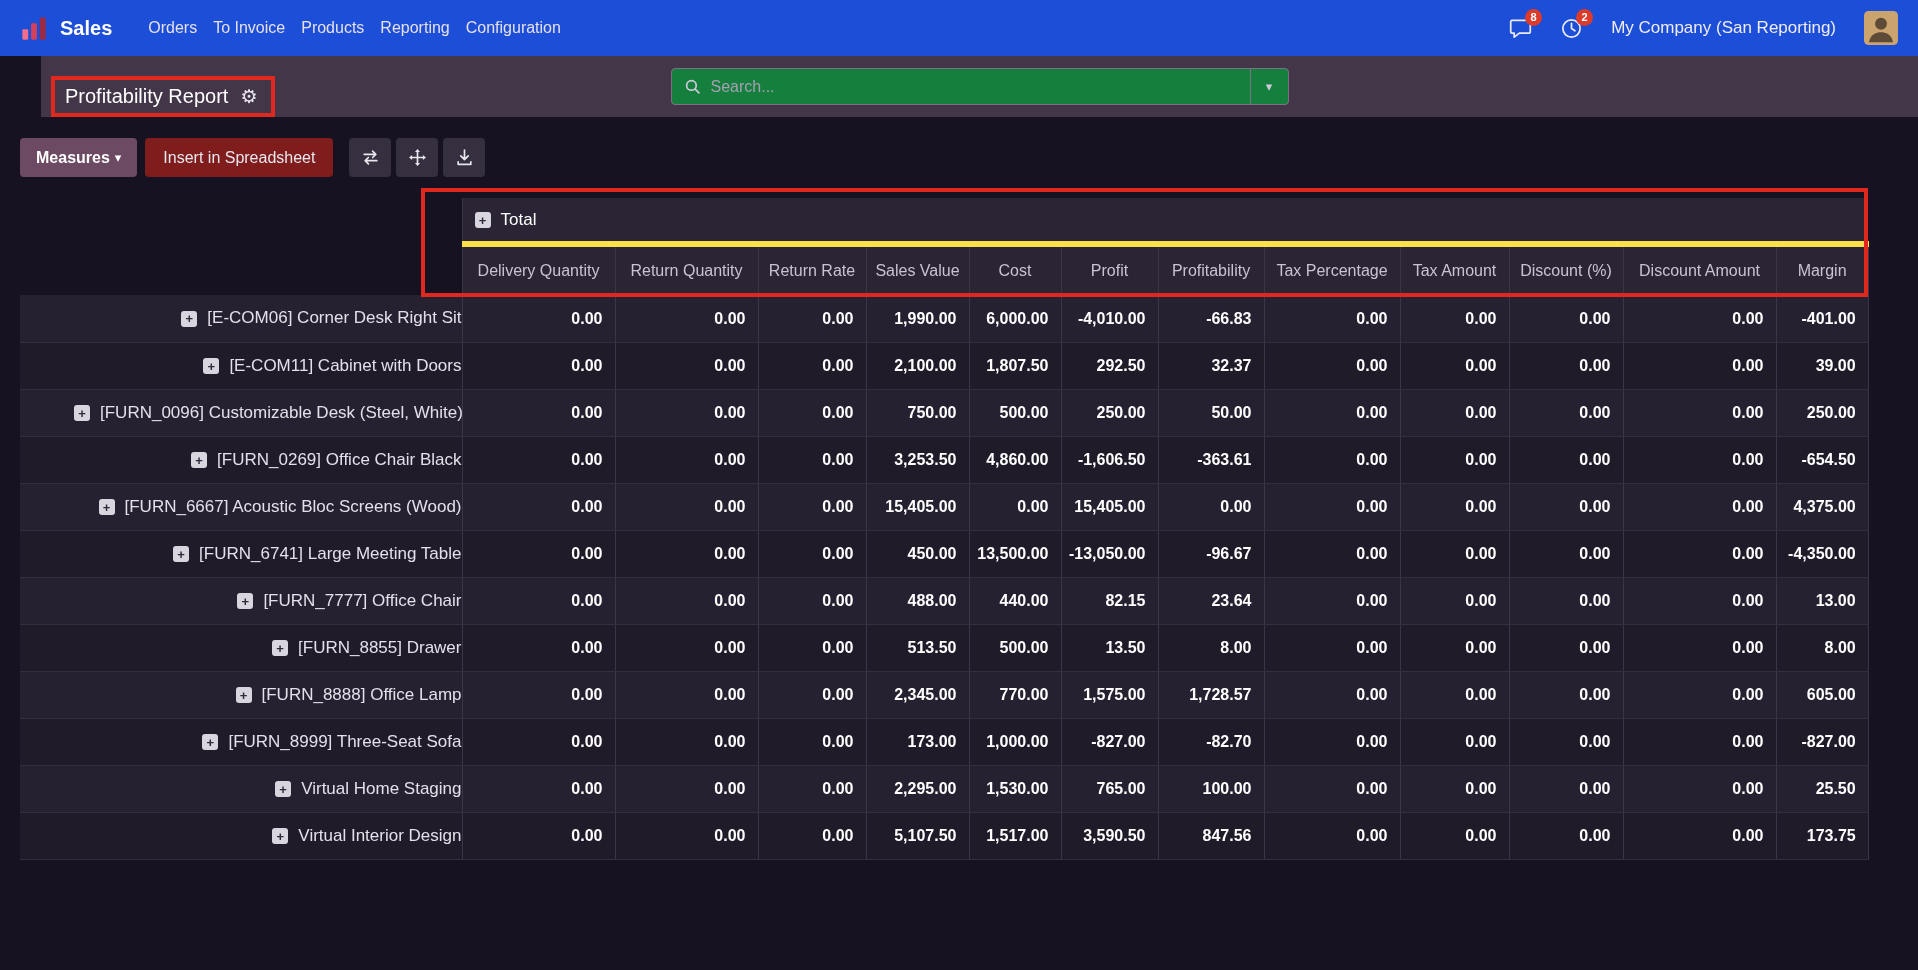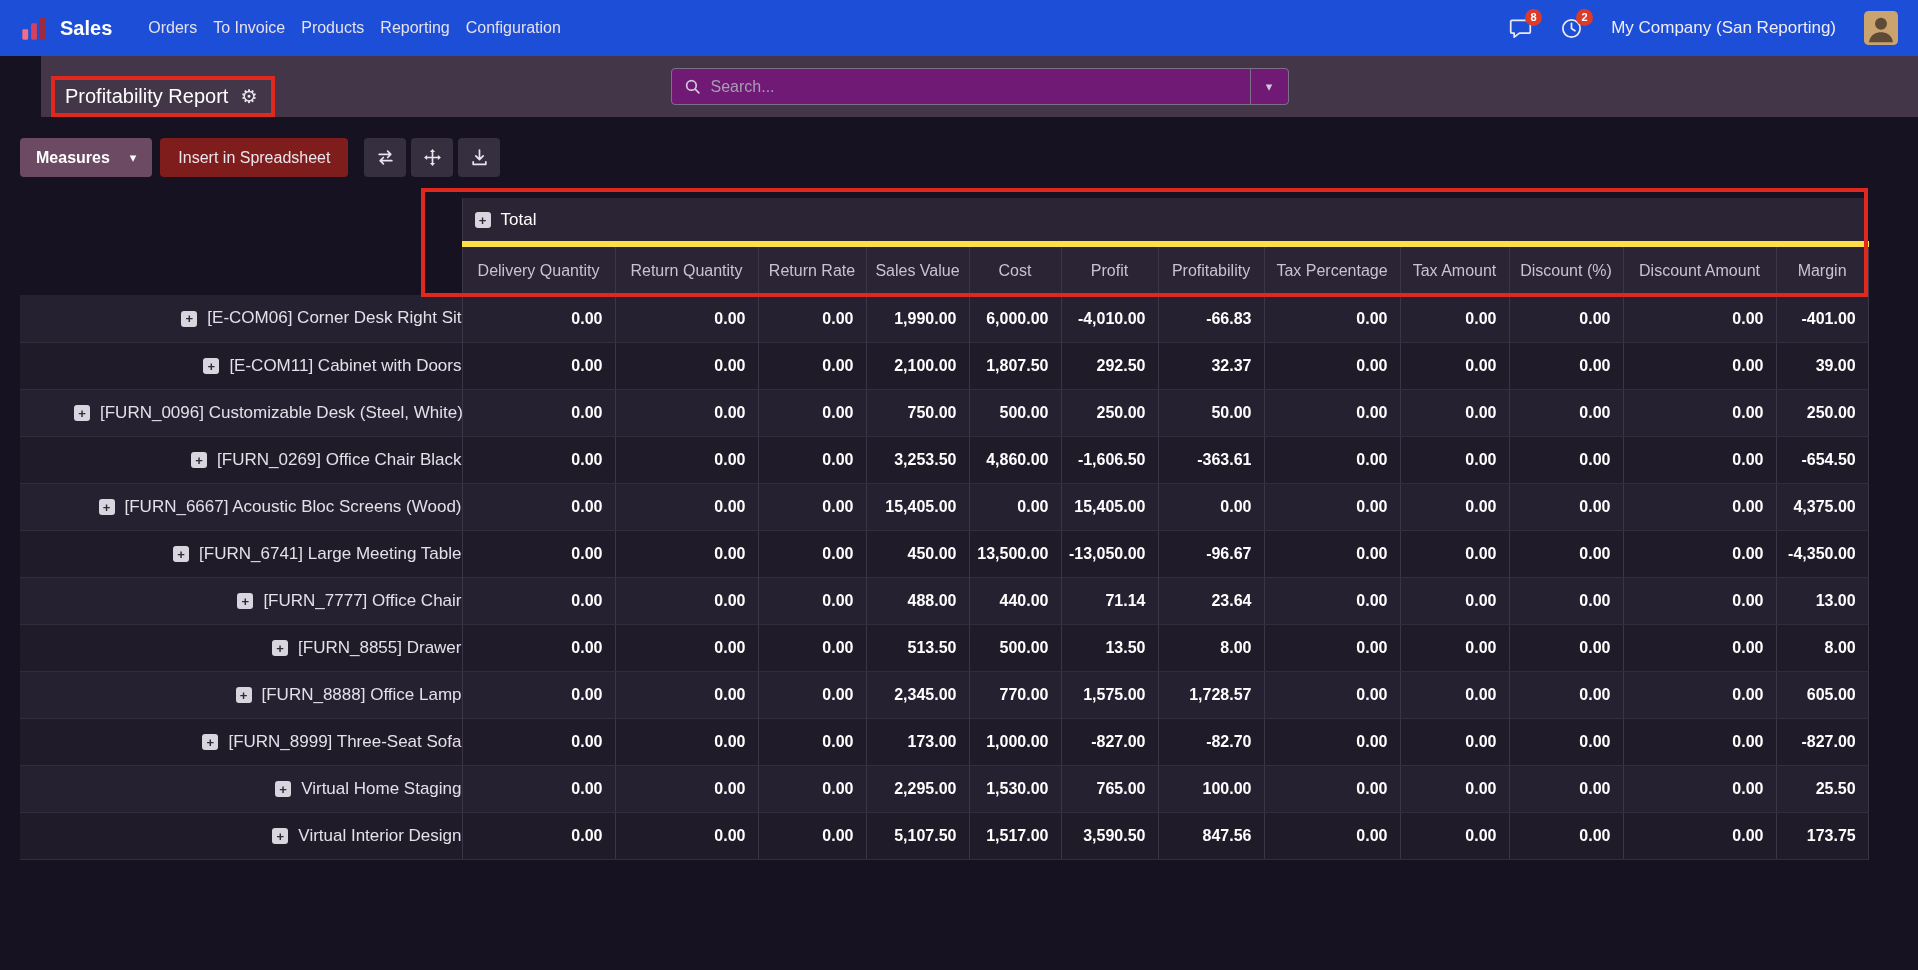--- a/index.html
+++ b/index.html
@@ -30,38 +30,38 @@
   .breadcrumb-box {
     display:inline-flex; align-items:center; gap:12px;
     border:4px solid #e0281e; padding:5px 14px 5px 10px; margin-left:-6px;
   }
   .page-title { font-size:20px; color:#fff; font-weight:500; white-space:nowrap; }
   .gear-icon { font-size:19px; color:#e9e6ee; cursor:pointer; }
 
   .searchbar {
     position:absolute; left:50%; transform:translateX(-50%); top:12px;
     width:618px; height:37px; display:flex; align-items:center;
-    background:#701a75; border:1px solid #7b7186; border-radius:4px;
+    background:#15803d; border:1px solid #7b7186; border-radius:4px;
   }
   .searchbar .mag { margin:0 10px 0 12px; display:inline-flex; }
   .search-input { flex:1; background:transparent; border:none; outline:none; color:#efecf3; font-size:16px; font-family:inherit; }
   .search-input::placeholder { color:#a79fb4; }
   .search-toggle {
     width:38px; align-self:stretch; border-left:1px solid #7b7186;
     display:flex; align-items:center; justify-content:center; color:#cfc8da; cursor:pointer; font-size:13px;
   }
 
   
   .content { padding:21px 0 0 20px; }
   .toolbar { display:flex; align-items:center; gap:8px; }
   .btn {
     height:39px; border-radius:4px; border:none; font-family:inherit; font-size:16px;
     display:inline-flex; align-items:center; cursor:pointer;
   }
-  .btn-primary { background:#6d4a63; color:#fff; font-weight:700; padding:0 16px; gap:20px; }
+  .btn-primary { background:#6d4a63; color:#fff; font-weight:700; padding:0 16px; gap:5px; }
   .btn-secondary { background:#7f1d1d; color:#e9e6ee; padding:0 18px; font-weight:500; }
   .icon-group { display:flex; gap:5px; margin-left:8px; }
   .icon-btn { width:42px; justify-content:center; background:#352f3f; }
   .caret { font-size:13px; line-height:1; }
 
   
   .table-wrap { position:relative; margin-top:21px; width:1848px; }
   table.pivot { border-collapse:collapse; table-layout:fixed; width:1848px; }
   col.c0{width:442px} col.c1{width:153px} col.c2{width:143px} col.c3{width:108px}
   col.c4{width:103px} col.c5{width:92px}  col.c6{width:97px}  col.c7{width:106px}
@@ -331,21 +331,21 @@
             <td class="num">0.00</td>
             <td class="num">-4,350.00</td>
           </tr>
           <tr>
             <th class="rowlabel indent"><span class="sq">+</span><span>[FURN_7777] Office Chair</span></th>
             <td class="num">0.00</td>
             <td class="num">0.00</td>
             <td class="num">0.00</td>
             <td class="num">488.00</td>
             <td class="num">440.00</td>
-            <td class="num">71.14</td>
+            <td class="num">82.15</td>
             <td class="num">23.64</td>
             <td class="num">0.00</td>
             <td class="num">0.00</td>
             <td class="num">0.00</td>
             <td class="num">0.00</td>
             <td class="num">13.00</td>
           </tr>
           <tr>
             <th class="rowlabel indent"><span class="sq">+</span><span>[FURN_8855] Drawer</span></th>
             <td class="num">0.00</td>

